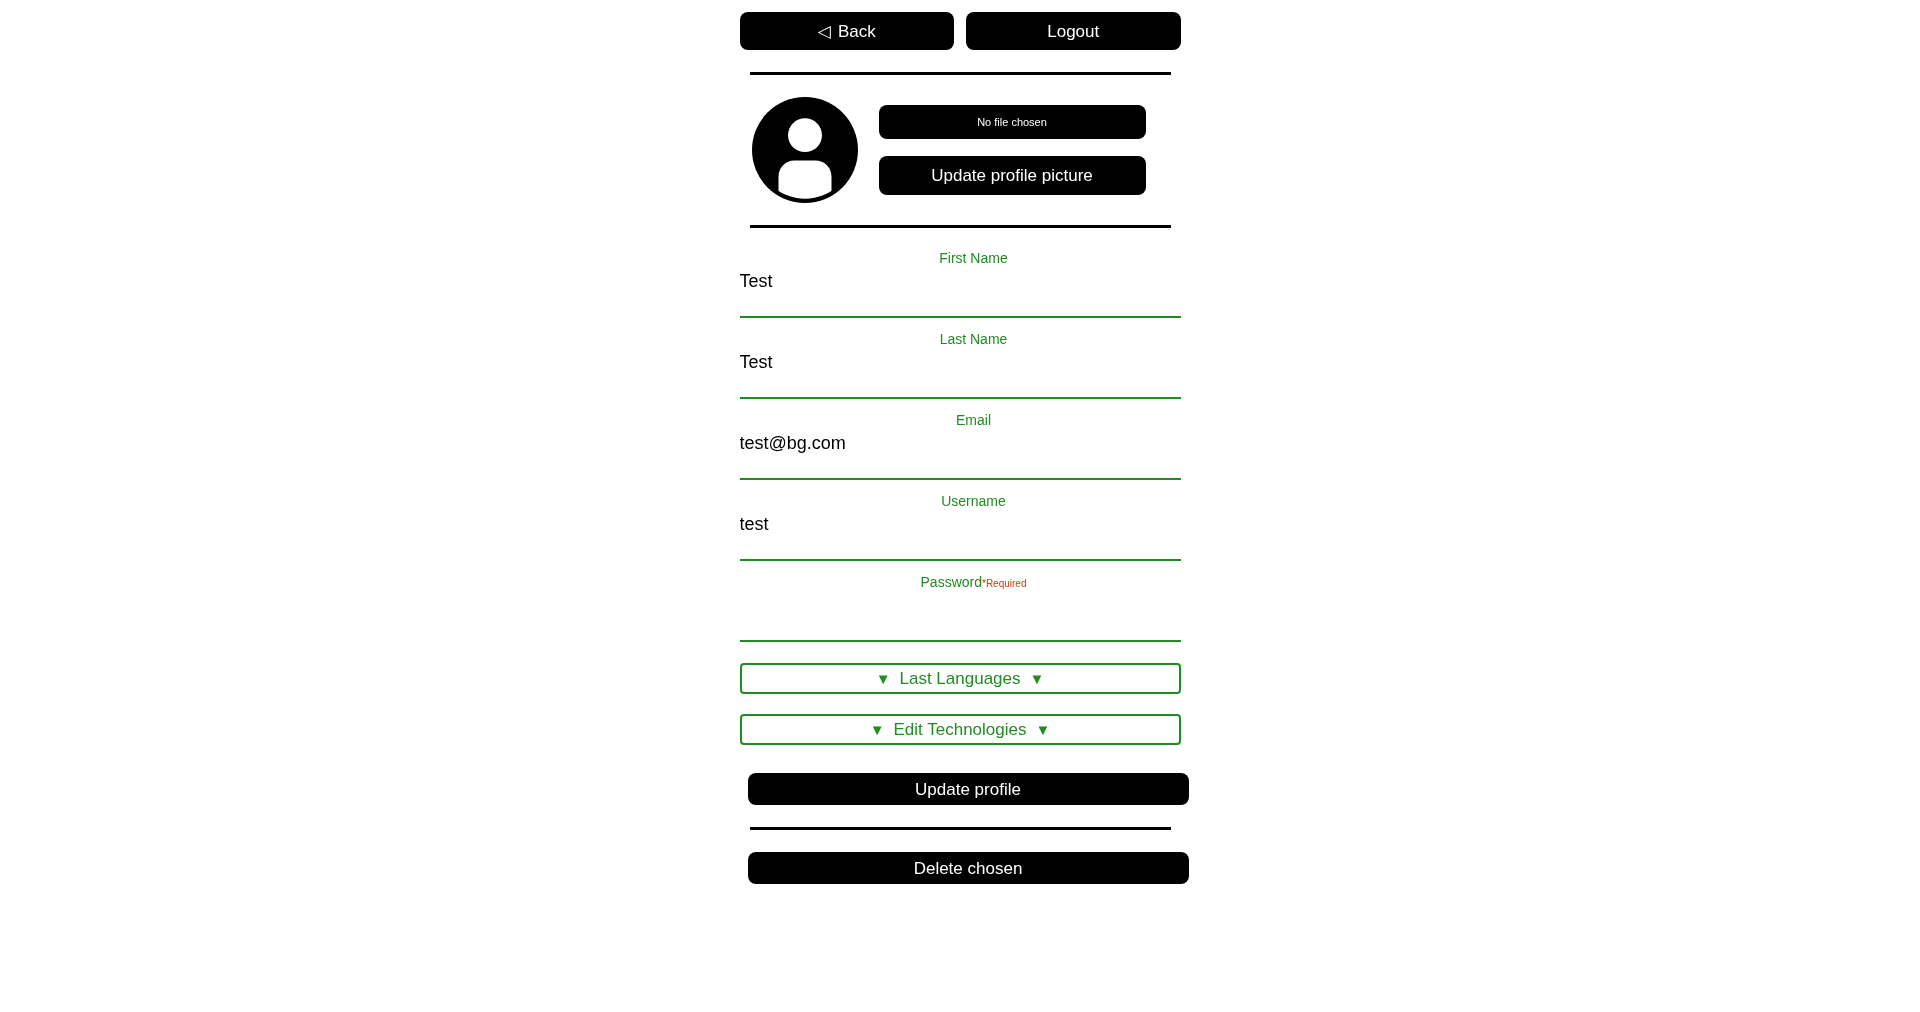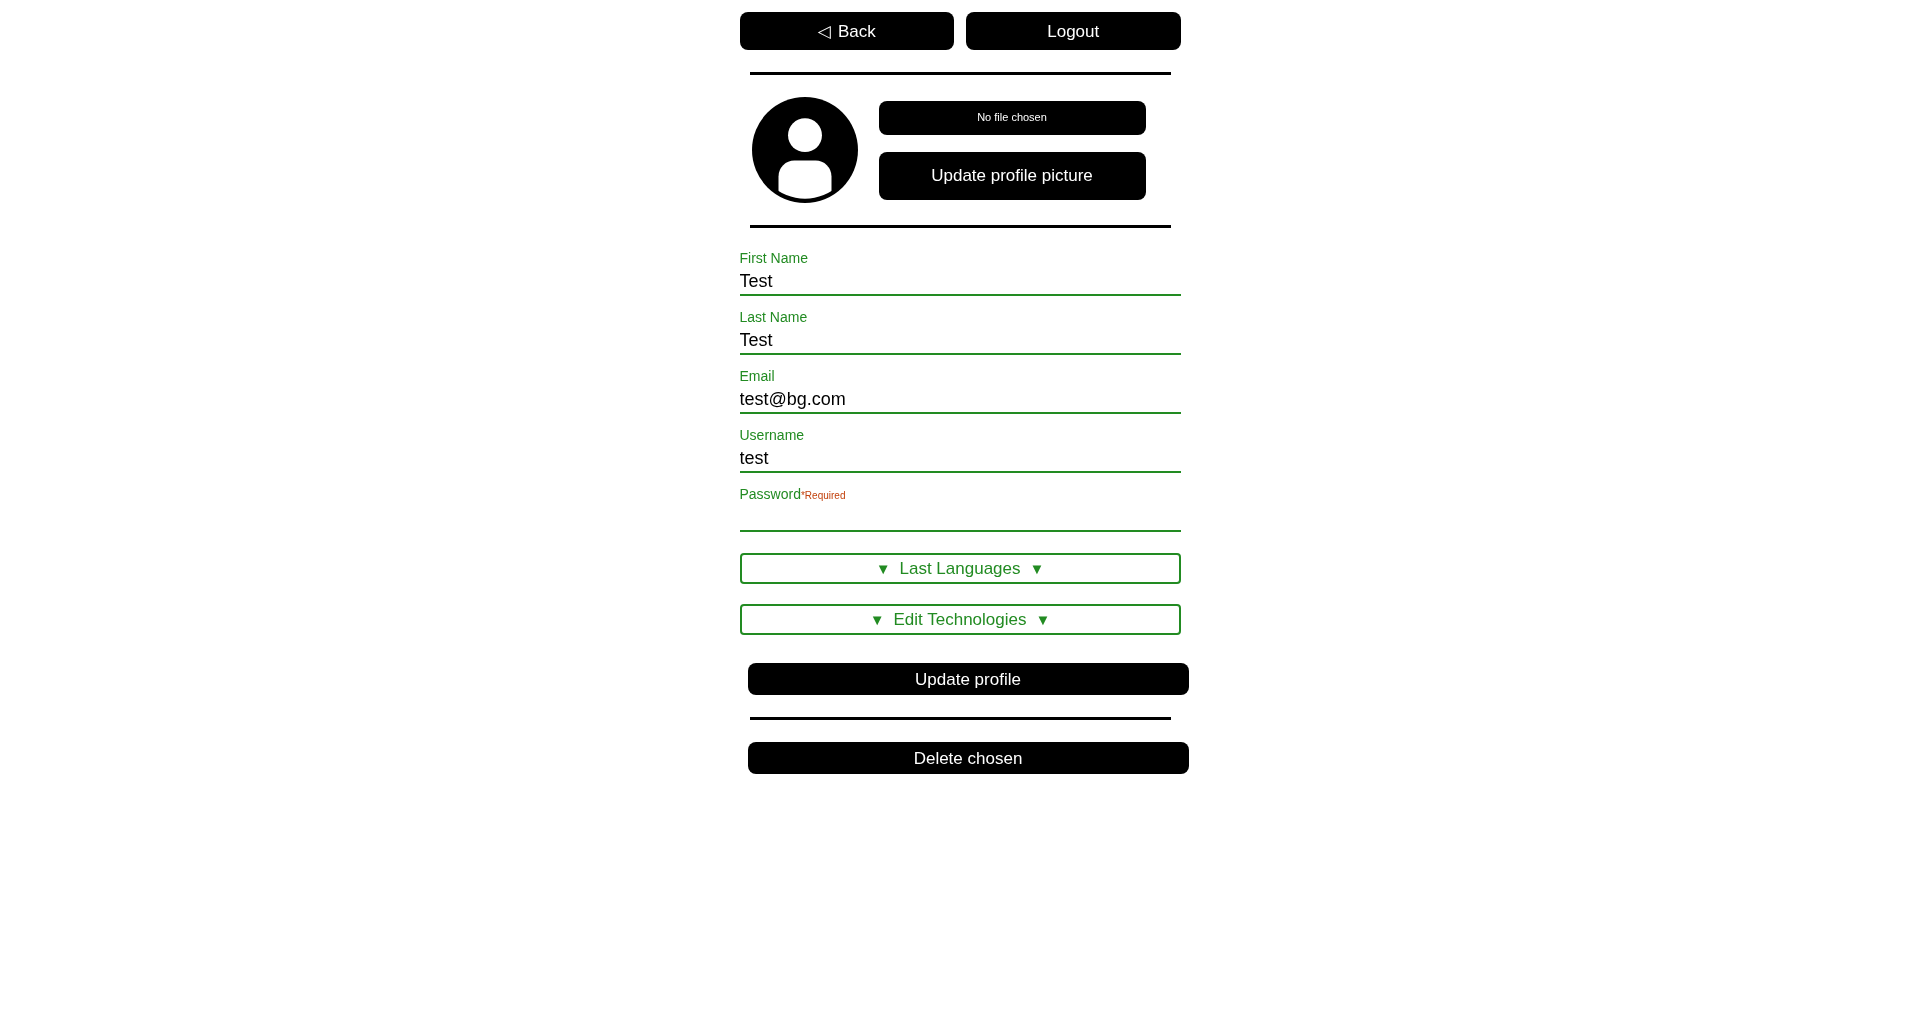--- a/index.html
+++ b/index.html
@@ -29,33 +29,33 @@
   }
 
   .avatar-section {
     display: flex; align-items: center; gap: 21px;
     padding-left: 12px; margin: 6px 0 8px 0;
   }
   .avatar { width: 106px; height: 106px; }
   .avatar svg { width: 106px; height: 106px; display: block; }
   .avatar-buttons { display: flex; flex-direction: column; gap: 17px; width: 267px; }
   .file-btn { height: 34px; font-size: 11px; }
-  .update-pic-btn { height: 48px; font-size: 17px; }
+  .update-pic-btn { height: 39px; font-size: 17px; }
 
   .field { margin-bottom: 13px; }
-  .field-head { display: flex; justify-content: flex-start; align-items: baseline; }
+  .field-head { display: flex; justify-content: center; align-items: baseline; margin-left: 27px; }
   .field-label { color: #228B22; font-size: 14px; }
   .required-note { color: #c2410c; font-size: 10px; }
   .field input {
     width: 100%; display: block;
     border: none; border-bottom: 2px solid #228B22;
     background: transparent; outline: none;
     font-size: 18px; color: #000000;
     font-family: "Liberation Sans", sans-serif;
-    padding: 5px 0 2px 0;
+    padding: 5px 0 24px 0;
   }
 
   .btn-outline {
     width: 100%; height: 31px;
     background: #ffffff; color: #228B22;
     border: 2px solid #228B22; border-radius: 4px;
     font-size: 17px;
     display: inline-flex; align-items: center; justify-content: center; gap: 9px;
   }
   .btn-outline .arrow { font-size: 15px; }

